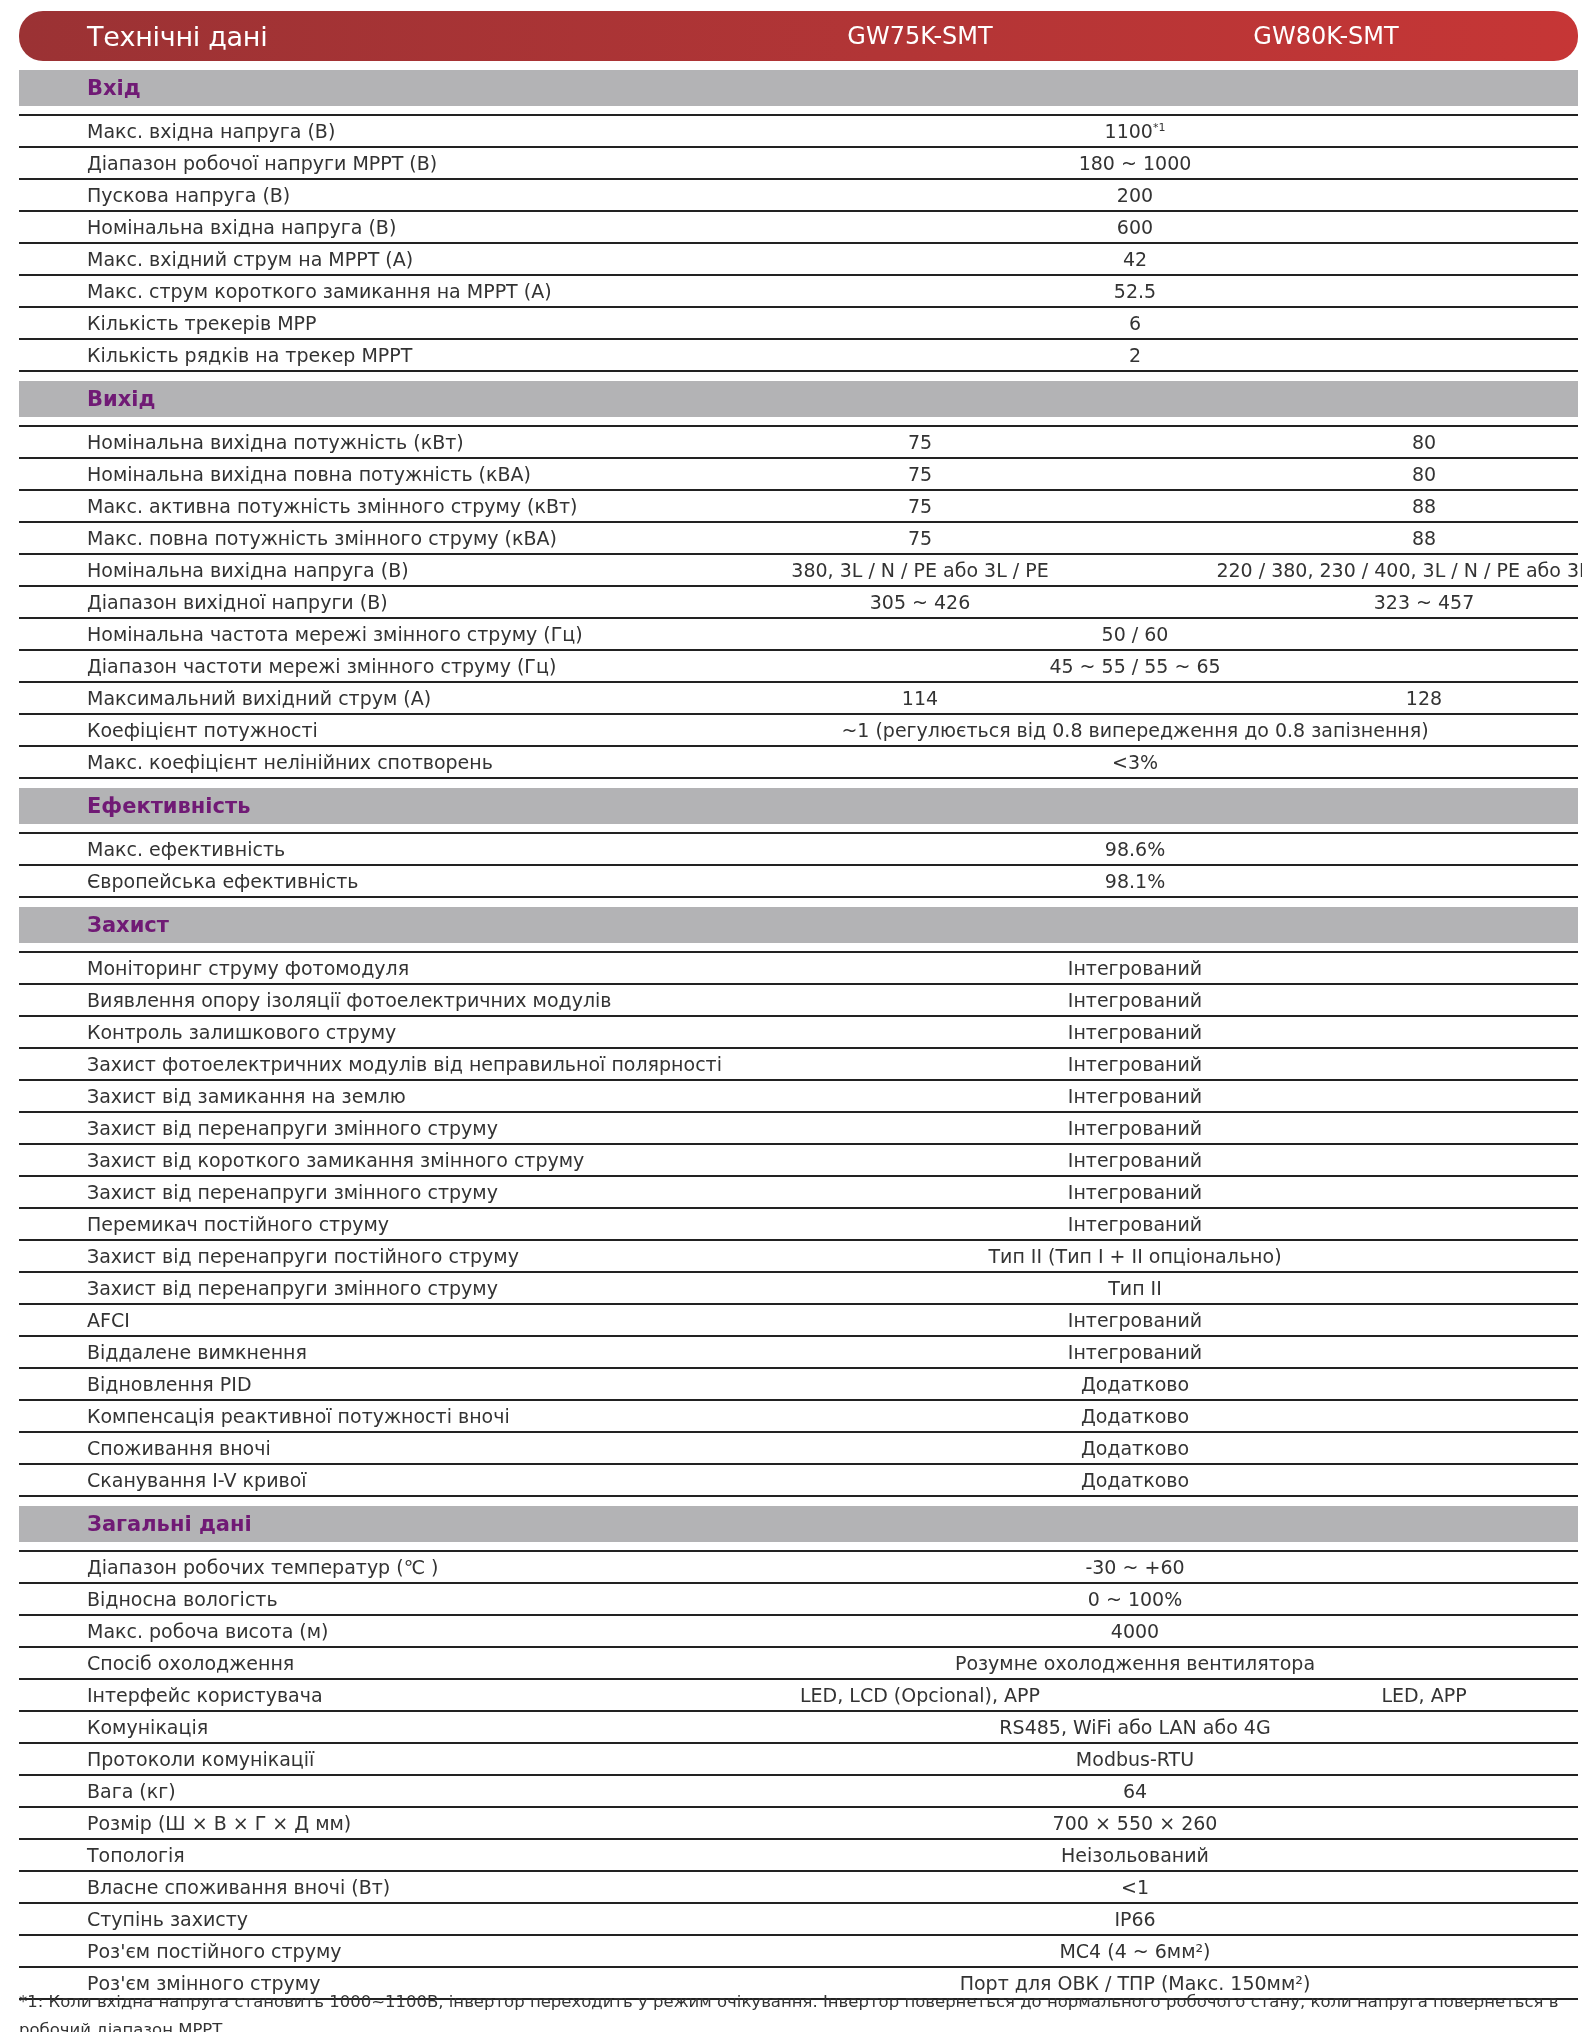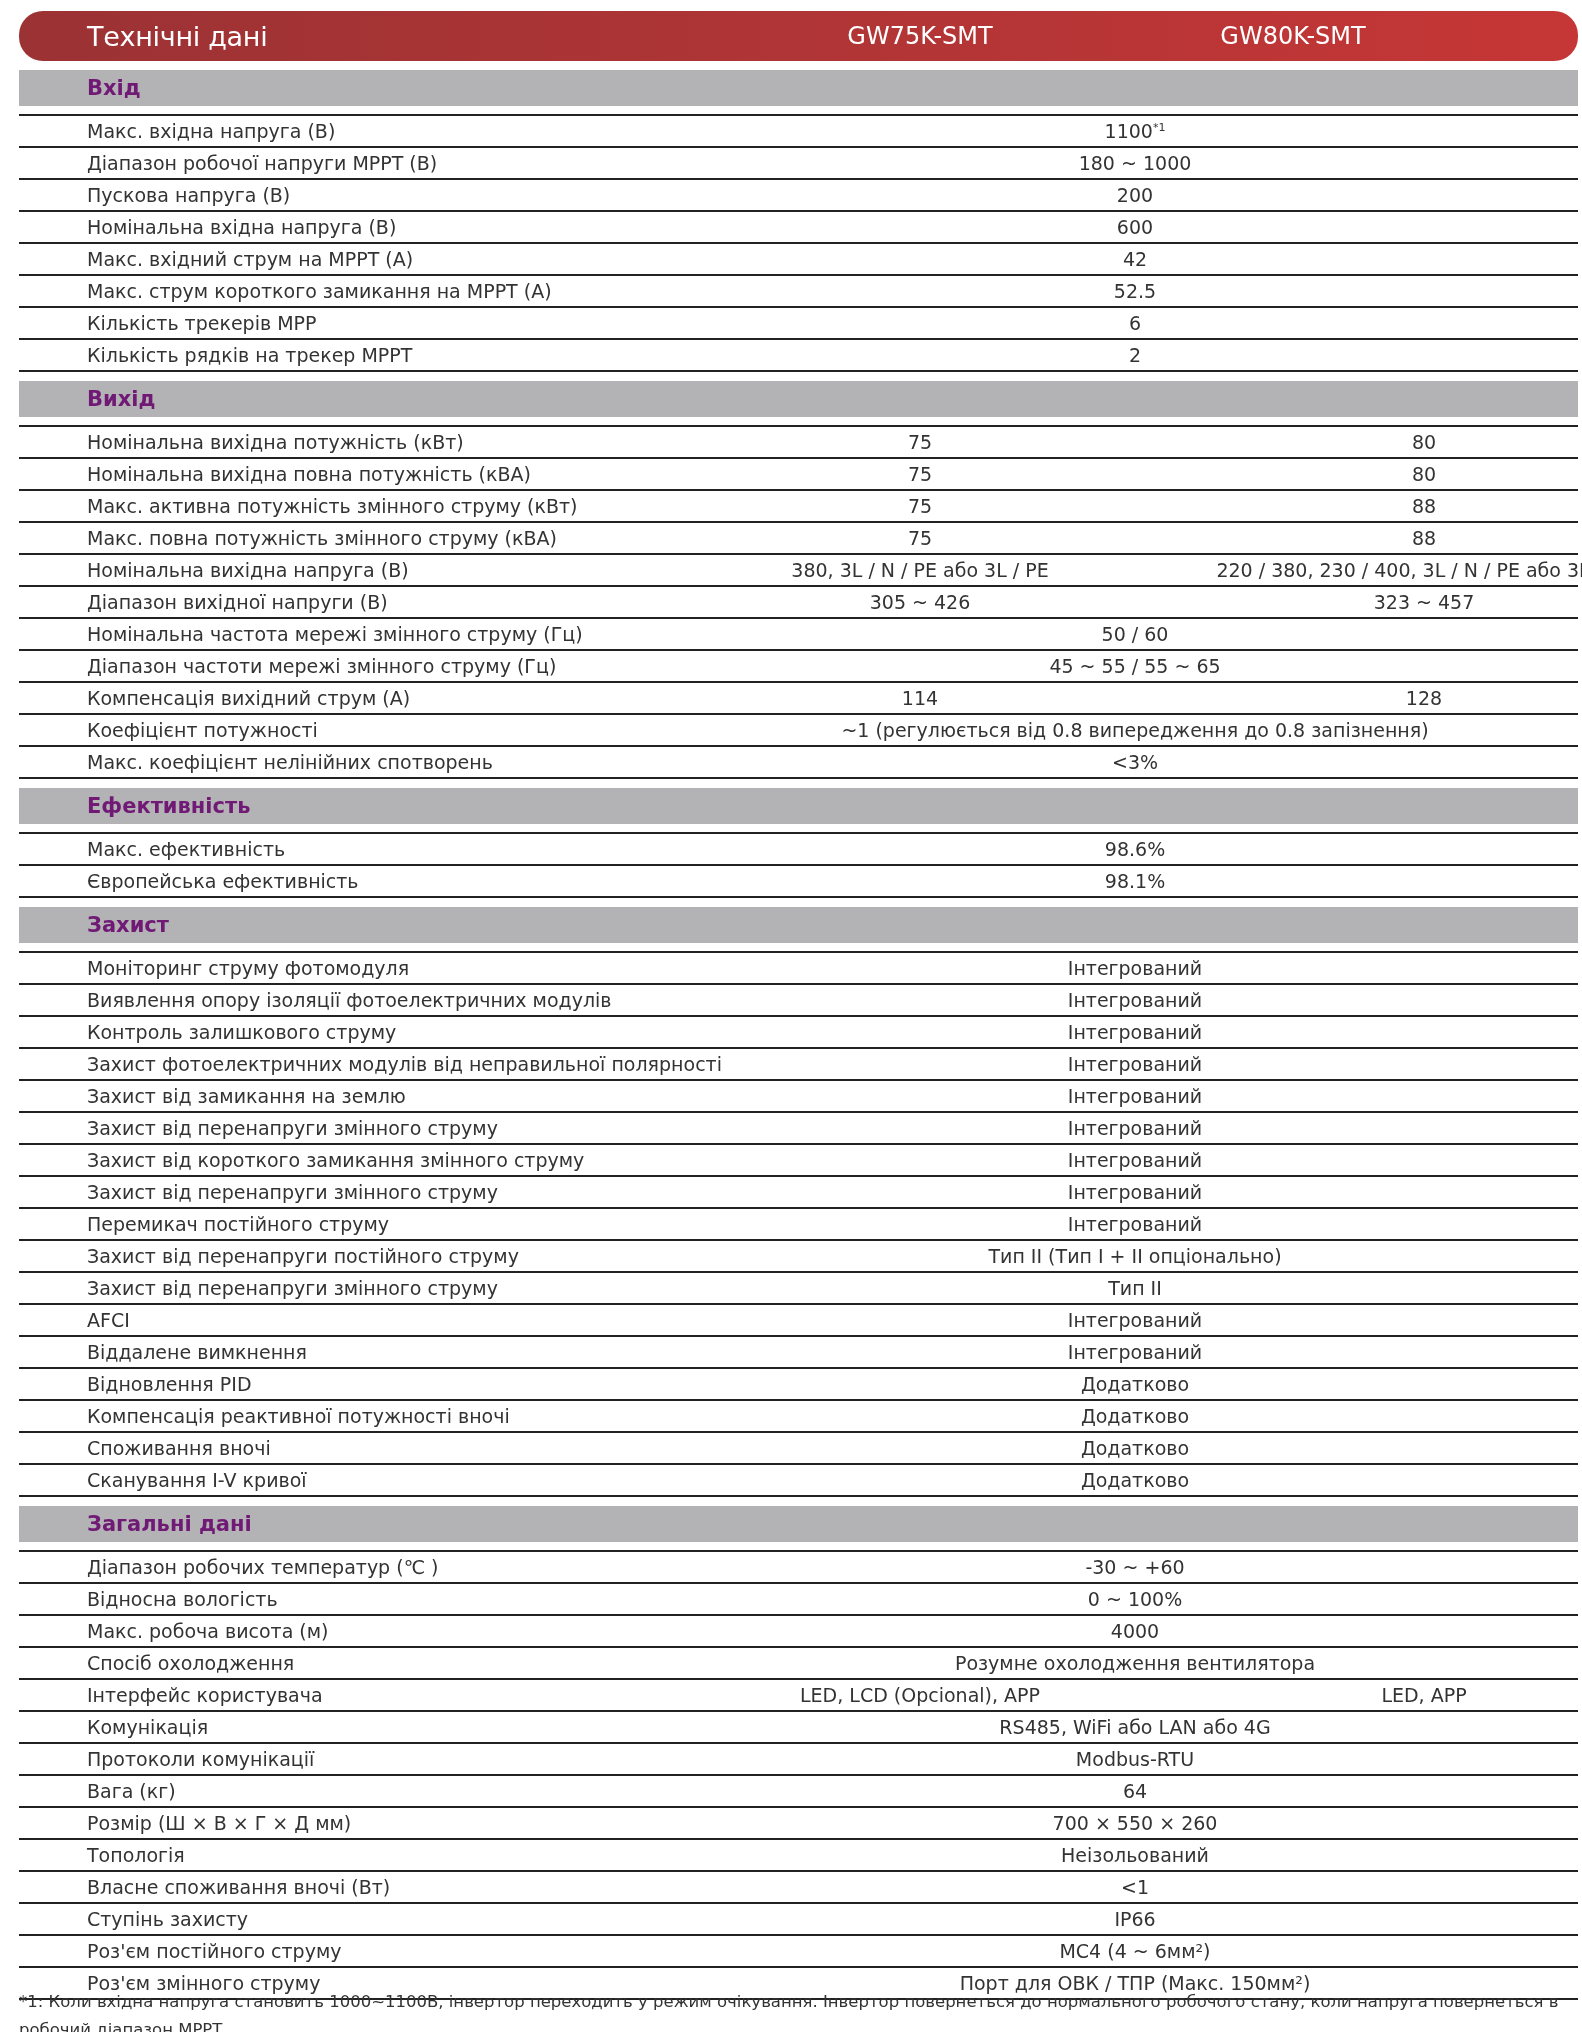--- a/index.html
+++ b/index.html
@@ -4,21 +4,21 @@
 <style>
   html, body { margin: 0; padding: 0; background: #ffffff; }
   body { width: 1582px; height: 2032px; overflow: hidden; position: relative;
          font-family: "DejaVu Sans", "Liberation Sans", sans-serif; color: #2a2a2a; }
   .sheet { position: absolute; left: 19px; top: 11px; width: 1559px; }
   .title-bar { height: 50px; background: linear-gradient(90deg, #9b3234 0%, #b23536 55%, #c63636 100%);
                display: flex; align-items: center; color: #ffffff; font-weight: normal; position: relative; border-radius: 24px; }
   .title-bar .title { position: absolute; left: 68px; font-size: 27px; letter-spacing: -0.3px; }
   .title-bar .model { position: absolute; font-size: 24px; transform: translateX(-50%); white-space: nowrap; }
   .title-bar .m1 { left: 901px; }
-  .title-bar .m2 { left: 1274px; }
+  .title-bar .m2 { left: 1307px; }
   .section { margin-top: 9px; }
   .section-head { height: 36px; background: #b3b3b5; display: flex; align-items: center;
                   font-weight: bold; font-size: 21px; color: #701a75; padding-left: 68px; }
   .section-body { margin-top: 8px; border-top: 2px solid #222; }
   .row { height: 30px; border-bottom: 2px solid #222; position: relative; font-size: 19px; text-align: center; }
   .row .label { position: absolute; left: 68px; top: 50%; transform: translateY(-50%); white-space: nowrap; color: #333; }
   .row .v { position: absolute; top: 50%; transform: translate(-50%, -50%); white-space: nowrap; color: #333; }
   .row .v.merged { left: 1116px; }
   .row .v.c1 { left: 901px; }
   .row .v.c2 { left: 1405px; }
@@ -108,21 +108,21 @@
           </div>
           <div class="row">
             <span class="label">Номінальна частота мережі змінного струму (Гц)</span>
             <span class="v merged"><span>50 / 60</span></span>
           </div>
           <div class="row">
             <span class="label">Діапазон частоти мережі змінного струму (Гц)</span>
             <span class="v merged"><span>45 ~ 55 / 55 ~ 65</span></span>
           </div>
           <div class="row">
-            <span class="label">Компенсація вихідний струм (A)</span>
+            <span class="label">Максимальний вихідний струм (A)</span>
             <span class="v c1">114</span>
             <span class="v c2">128</span>
           </div>
           <div class="row">
             <span class="label">Коефіцієнт потужності</span>
             <span class="v merged"><span>~1 (регулюється від 0.8 випередження до 0.8 запізнення)</span></span>
           </div>
           <div class="row">
             <span class="label">Макс. коефіцієнт нелінійних спотворень</span>
             <span class="v merged"><span>&lt;3%</span></span>

